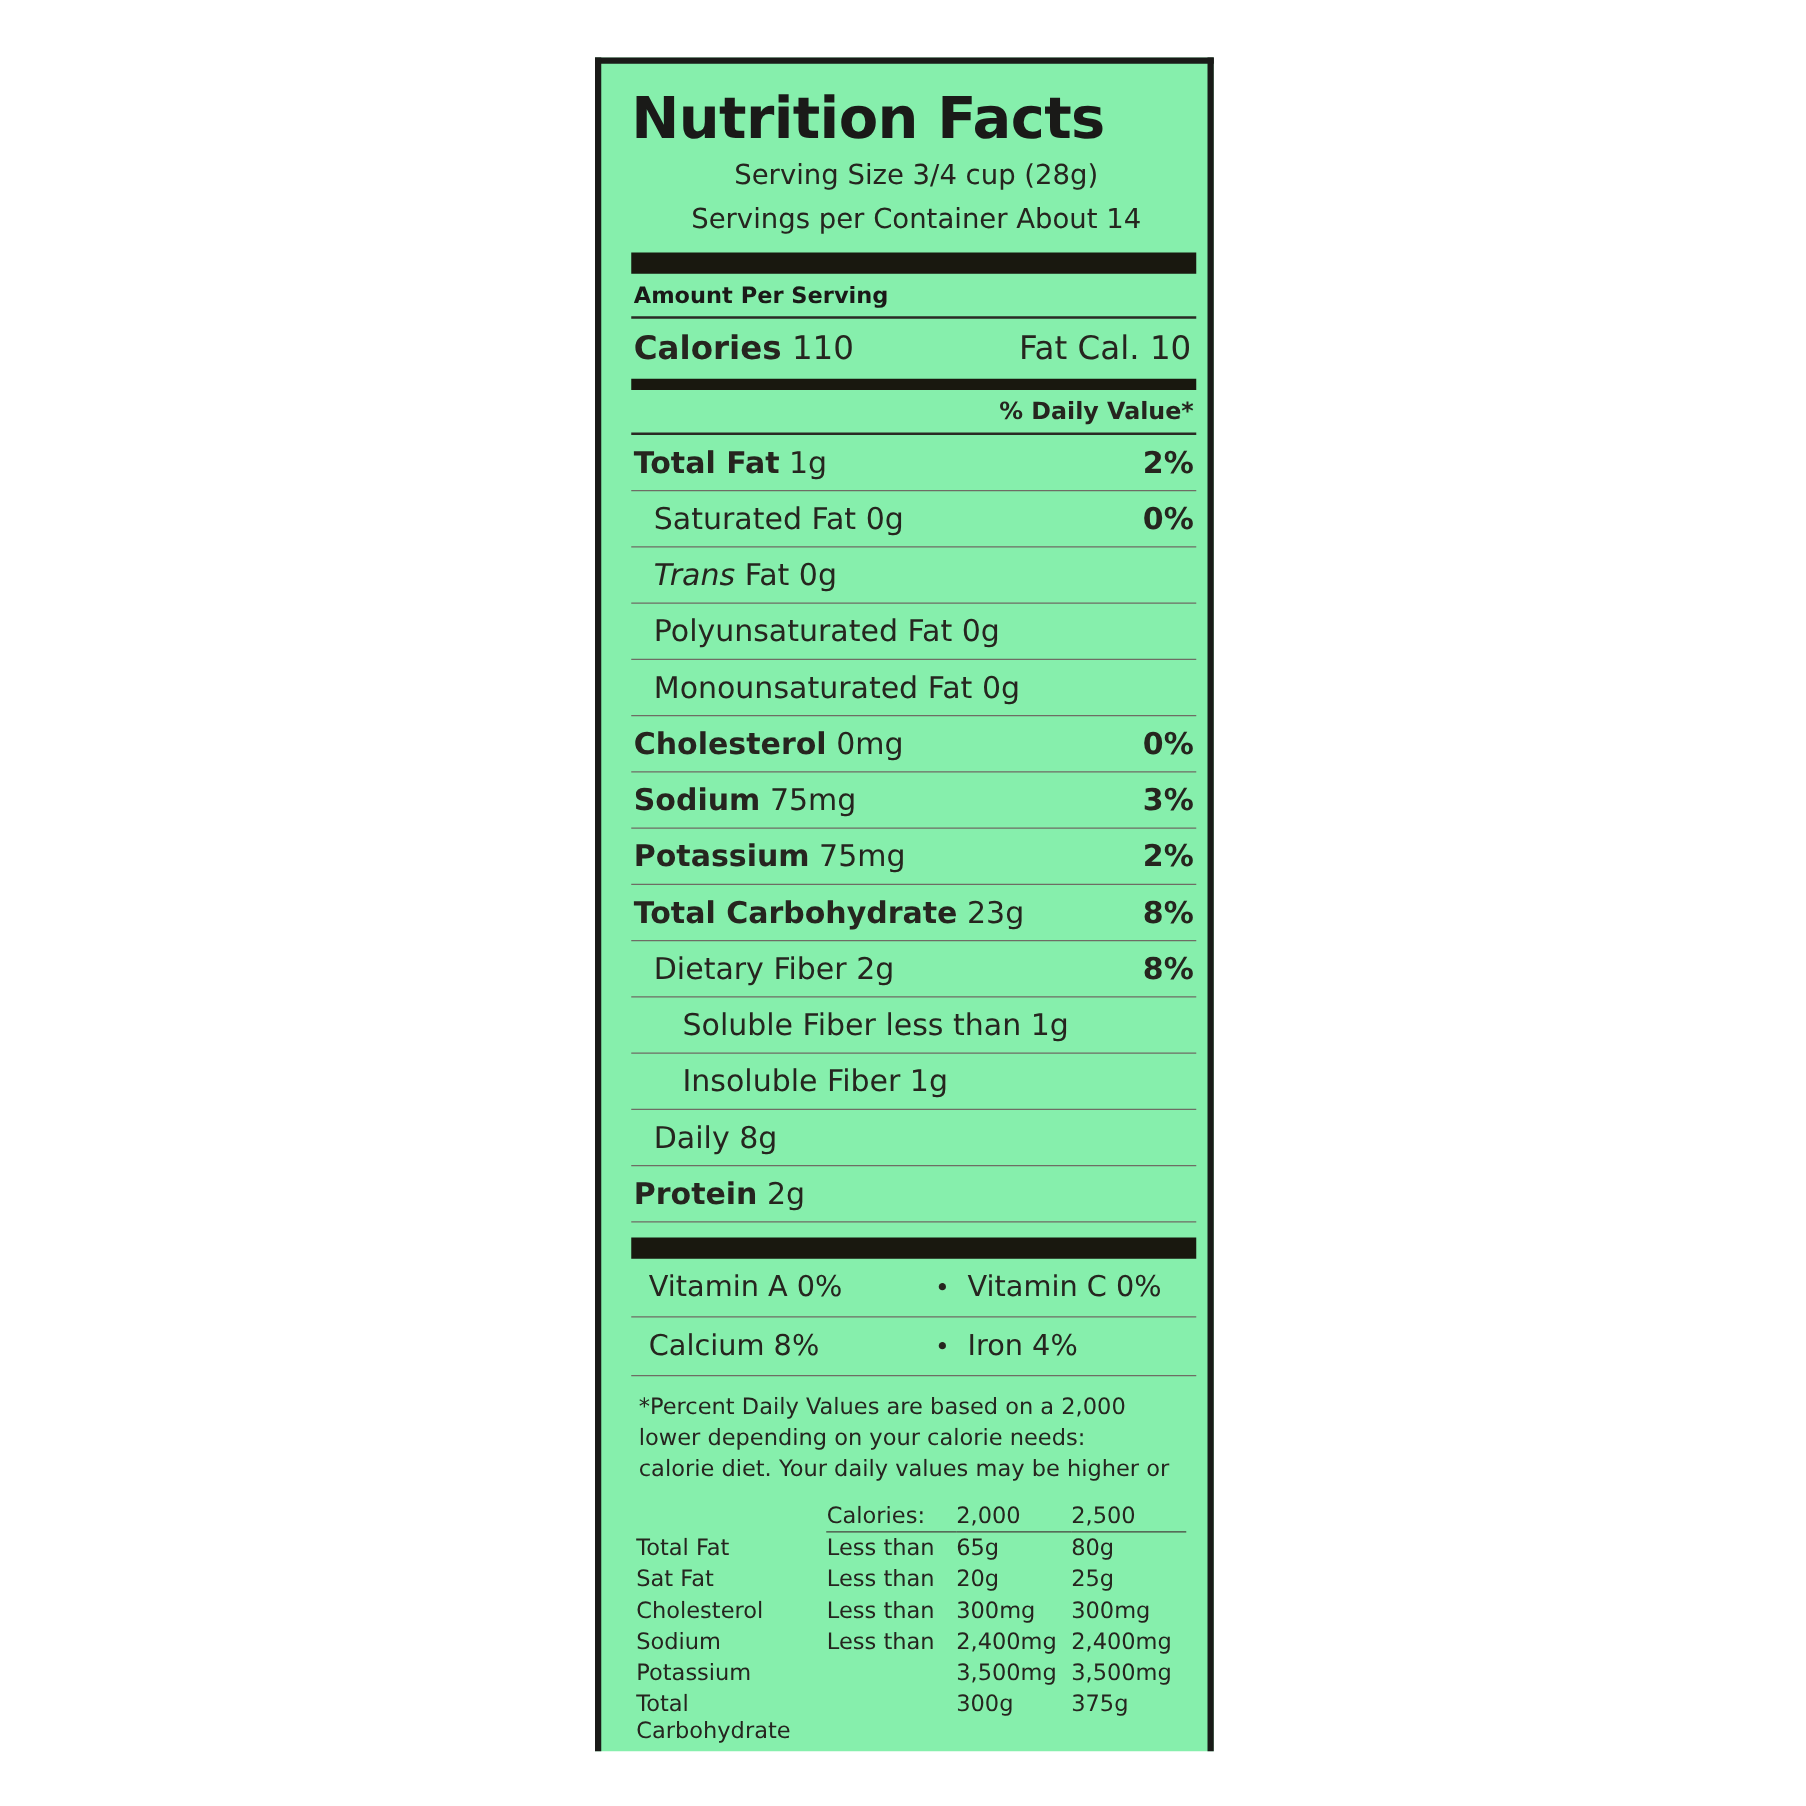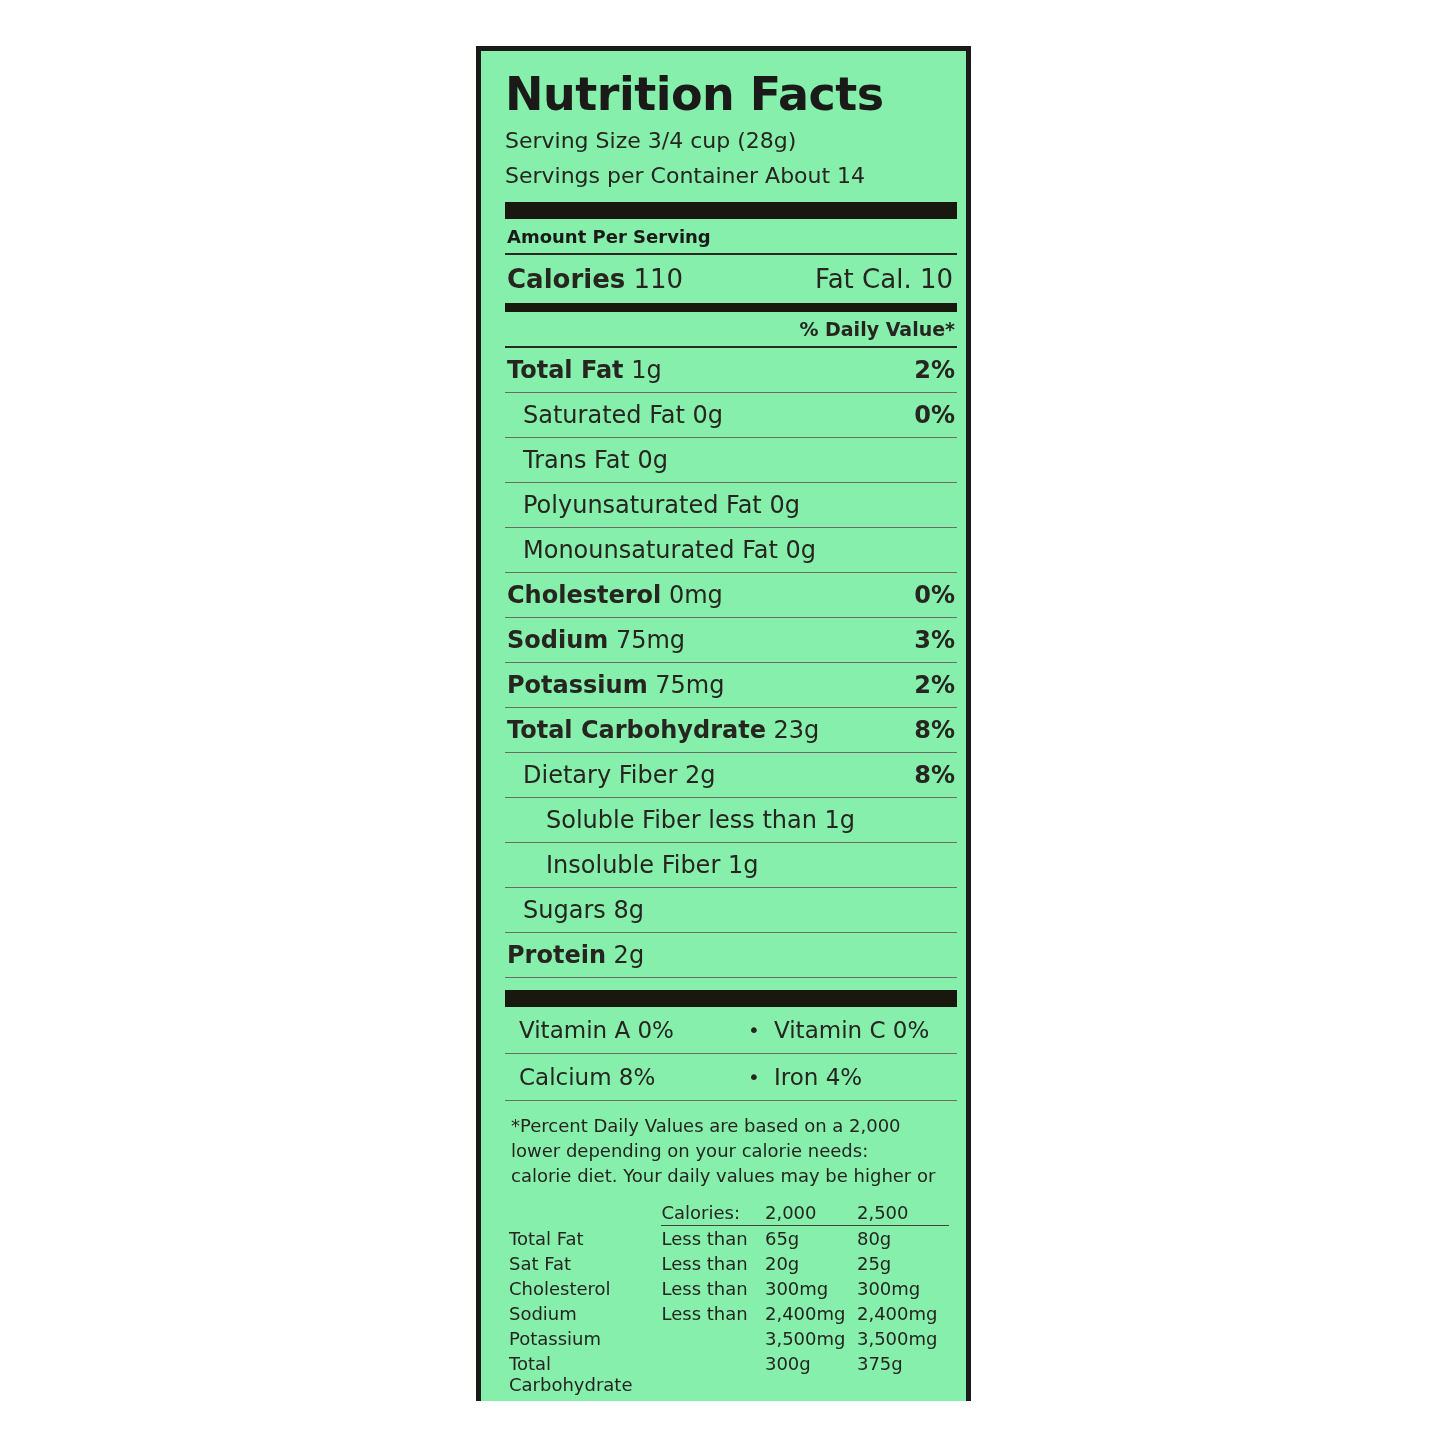--- a/index.html
+++ b/index.html
@@ -35,20 +35,21 @@
     letter-spacing: -0.5px;
     color: #1a1a18;
     margin: 18px 0 0 4px;
     line-height: 1.1;
   }
   .serving {
     font-size: 22px;
     color: #26251f;
     margin: 6px 0 0 4px;
     line-height: 1.32;
+    text-align: center;
   }
   .bar-thick {
     height: 17px;
     background: #19180f;
     margin: 12px 4px 0 4px;
   }
   .bar-med {
     height: 9px;
     background: #19180f;
     margin: 0 4px;
@@ -75,21 +76,21 @@
     align-items: flex-start;
     padding: 8px 6px 8px 6px;
     font-size: 24px;
     color: #26251f;
   }
   .row .lbl { white-space: nowrap; }
   .row .val { font-weight: bold; font-size: 24px; }
   .b { font-weight: bold; }
   .indent1 { padding-left: 22px; }
   .indent2 { padding-left: 45px; }
-  .it { }
+  .it { font-style: italic; }
   .dv-row {
     display: flex;
     justify-content: flex-end;
     padding: 6px 6px 6px 0;
     font-size: 19px;
     font-weight: bold;
     color: #26251f;
   }
   .cal-row {
     display: flex;
@@ -211,21 +212,21 @@
           <div class="lbl"><span>Soluble Fiber less than</span><span> 1g</span></div>
           <div class="val"></div>
         </div>
         <div class="rule-thin"></div>
         <div class="row indent2">
           <div class="lbl"><span>Insoluble Fiber</span><span> 1g</span></div>
           <div class="val"></div>
         </div>
         <div class="rule-thin"></div>
         <div class="row indent1">
-          <div class="lbl"><span>Sugars</span><span> 8g</span></div>
+          <div class="lbl"><span>Daily</span><span> 8g</span></div>
           <div class="val"></div>
         </div>
         <div class="rule-thin"></div>
         <div class="row">
           <div class="lbl"><span class="b">Protein</span><span> 2g</span></div>
           <div class="val"></div>
         </div>
         <div class="rule-thin"></div>
       </div>
 

